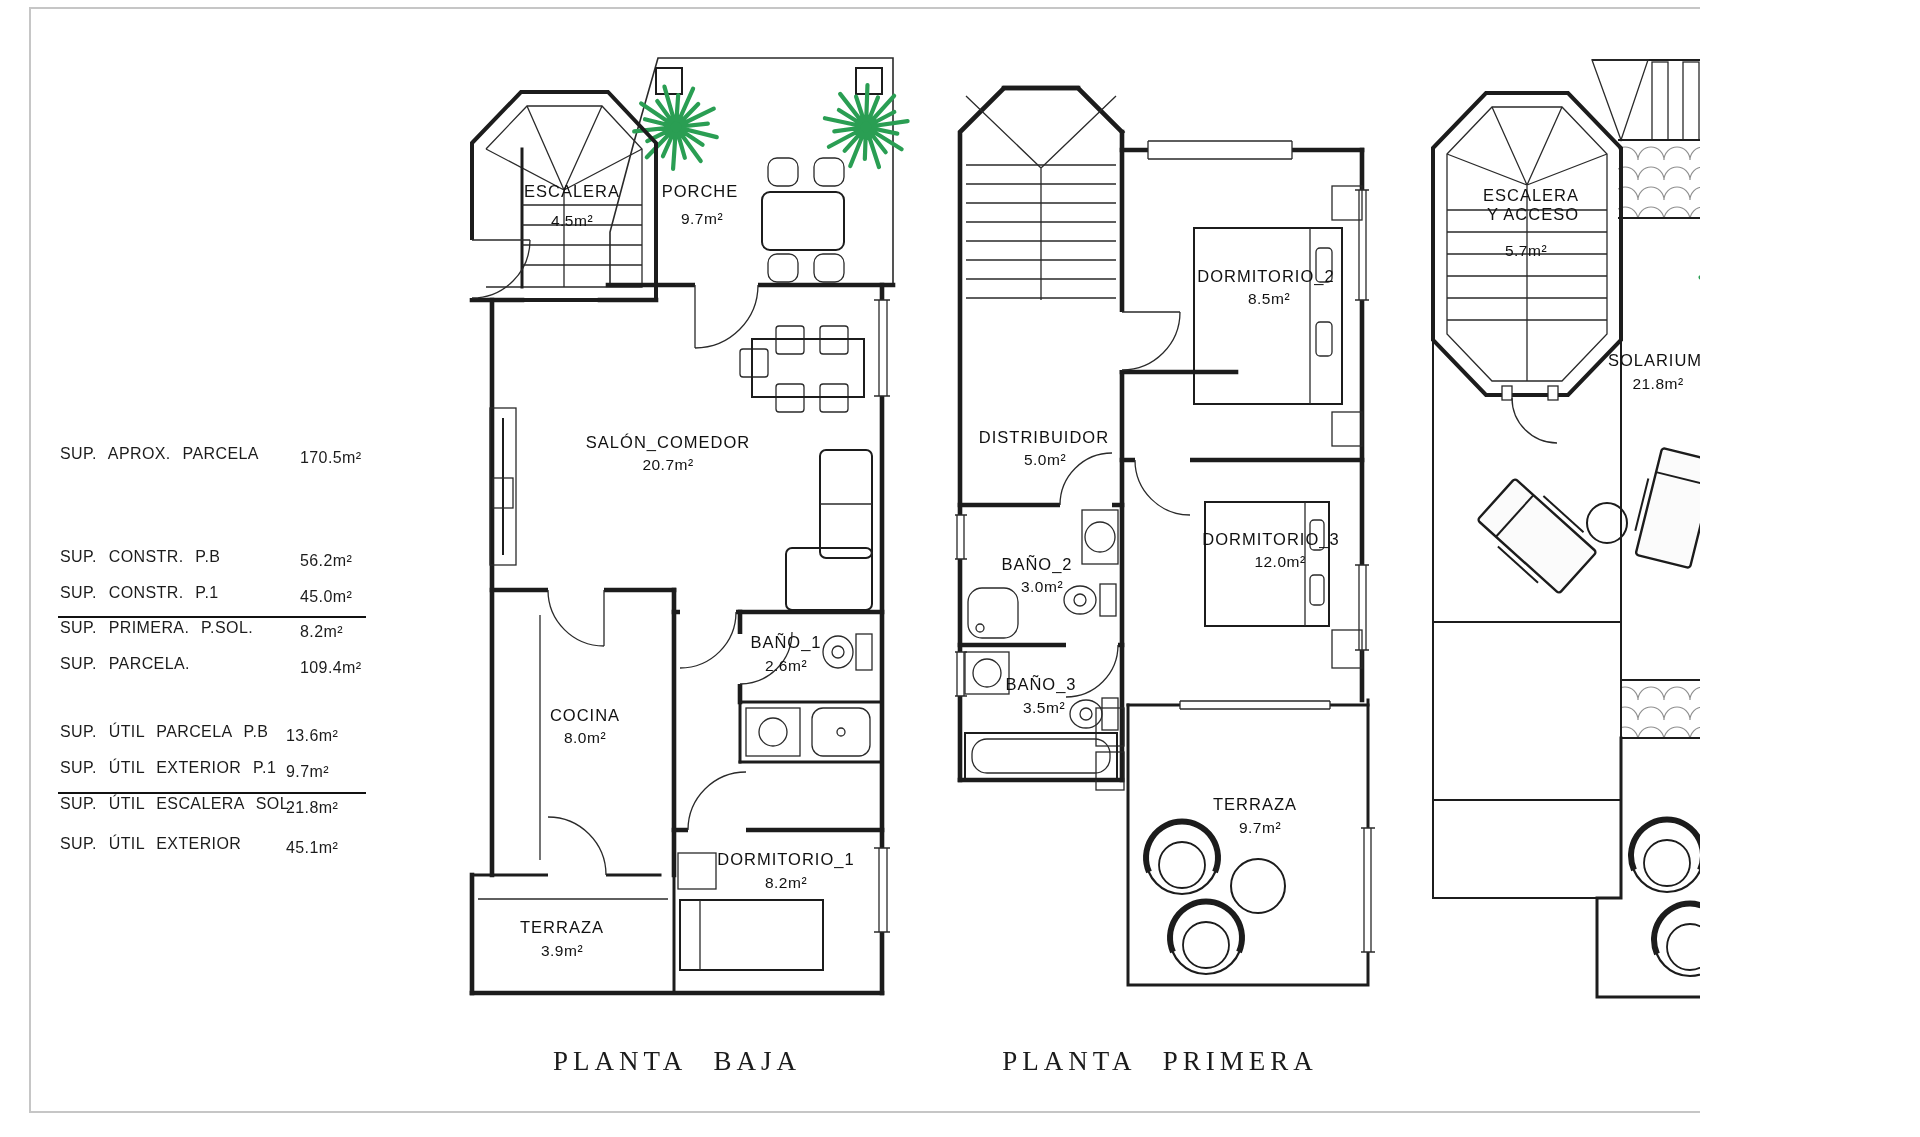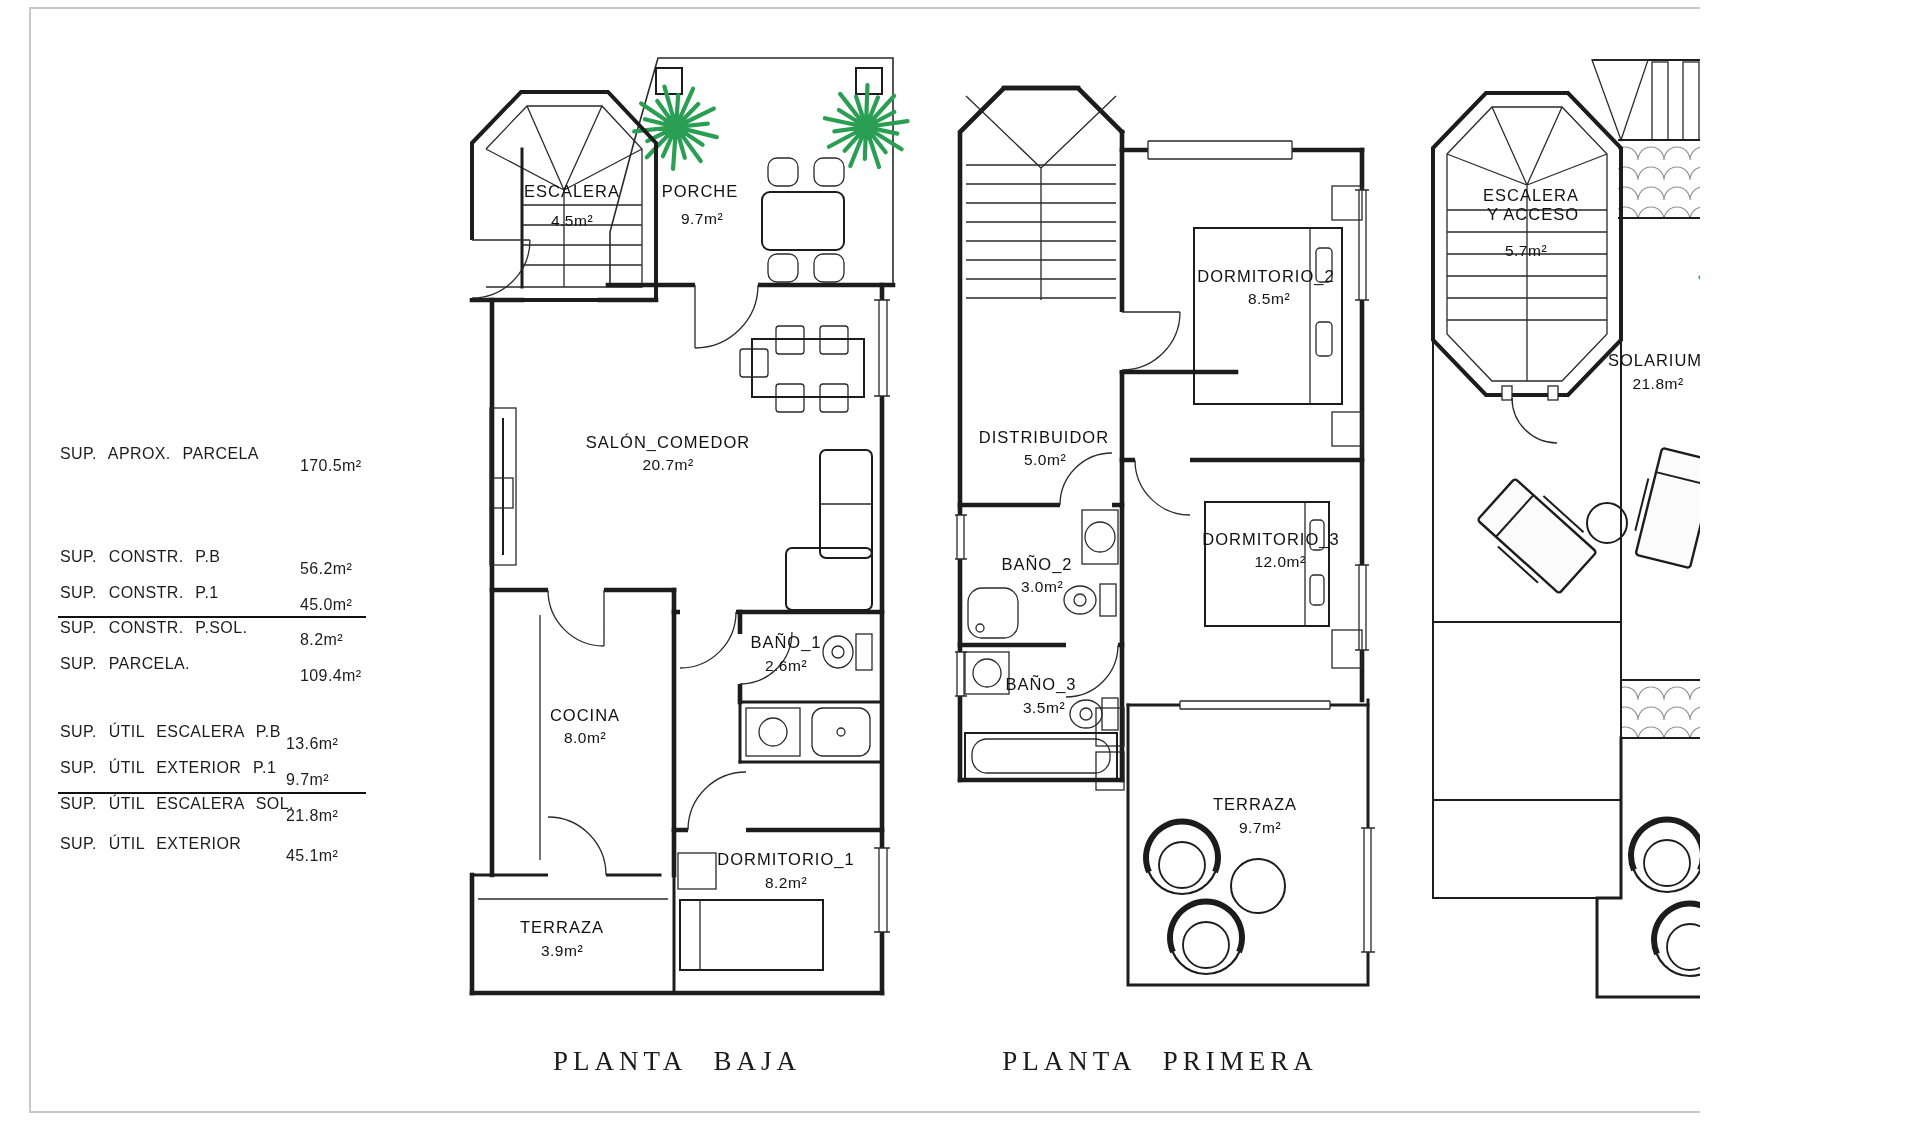--- a/index.html
+++ b/index.html
@@ -10,21 +10,21 @@
   .w5{stroke:#1c1c1c;stroke-width:4.6;fill:none;stroke-linecap:square;}
   .w3{stroke:#1c1c1c;stroke-width:3;fill:none;stroke-linecap:square;}
   .w2{stroke:#1c1c1c;stroke-width:2;fill:none;}
   .t{stroke:#2a2a2a;stroke-width:1.3;fill:none;}
   .wh{fill:#ffffff;stroke:none;}
   .fw{fill:#ffffff;}
   .rname{font-family:"Liberation Sans",sans-serif;font-size:16.5px;letter-spacing:1px;text-anchor:middle;fill:#111;stroke:none;}
   .rarea{font-family:"Liberation Sans",sans-serif;font-size:15.5px;letter-spacing:.5px;text-anchor:middle;fill:#111;stroke:none;}
   
   .sumrow{position:absolute;left:60px;width:360px;height:22px;font-size:16px;letter-spacing:.4px;word-spacing:7px;white-space:nowrap;margin-top:28px;}
-  .sumrow .val{position:absolute;top:12px;}
+  .sumrow .val{position:absolute;top:4px;}
   .sumline{position:absolute;left:58px;width:308px;height:2.2px;background:#111;}
   .ptitle{position:absolute;top:1046px;transform:translateX(-50%);font-size:27px;letter-spacing:5px;word-spacing:16px;color:#1b1b1b;white-space:nowrap;font-family:Liberation Serif, serif;}
 </style>
 </head>
 <body>
 
 <div id="stage">
 
 <svg id="drawing" width="1920" height="1137" viewBox="0 0 1920 1137">
   <defs>
@@ -385,31 +385,31 @@
 
   <div class="sumrow" style="top:520px">
     <span>SUP. CONSTR. P.B</span>
     <span class="val" style="left:240px">56.2m²</span>
   </div>
   <div class="sumrow" style="top:556px">
     <span>SUP. CONSTR. P.1</span>
     <span class="val" style="left:240px">45.0m²</span>
   </div>
   <div class="sumrow" style="top:591px">
-    <span>SUP. CONSTR. P.SOL.</span>
+    <span>SUP. PRIMERA. P.SOL.</span>
     <span class="val" style="left:240px">8.2m²</span>
   </div>
   <div class="sumline" style="top:616px"></div>
   <div class="sumrow" style="top:627px">
     <span>SUP. PARCELA.</span>
     <span class="val" style="left:240px">109.4m²</span>
   </div>
 
   <div class="sumrow" style="top:695px">
-    <span>SUP. ÚTIL ESCALERA P.B</span>
+    <span>SUP. ÚTIL PARCELA P.B</span>
     <span class="val" style="left:226px">13.6m²</span>
   </div>
   <div class="sumrow" style="top:731px">
     <span>SUP. ÚTIL EXTERIOR P.1</span>
     <span class="val" style="left:226px">9.7m²</span>
   </div>
   <div class="sumrow" style="top:767px">
     <span>SUP. ÚTIL ESCALERA SOL.</span>
     <span class="val" style="left:226px">21.8m²</span>
   </div>

